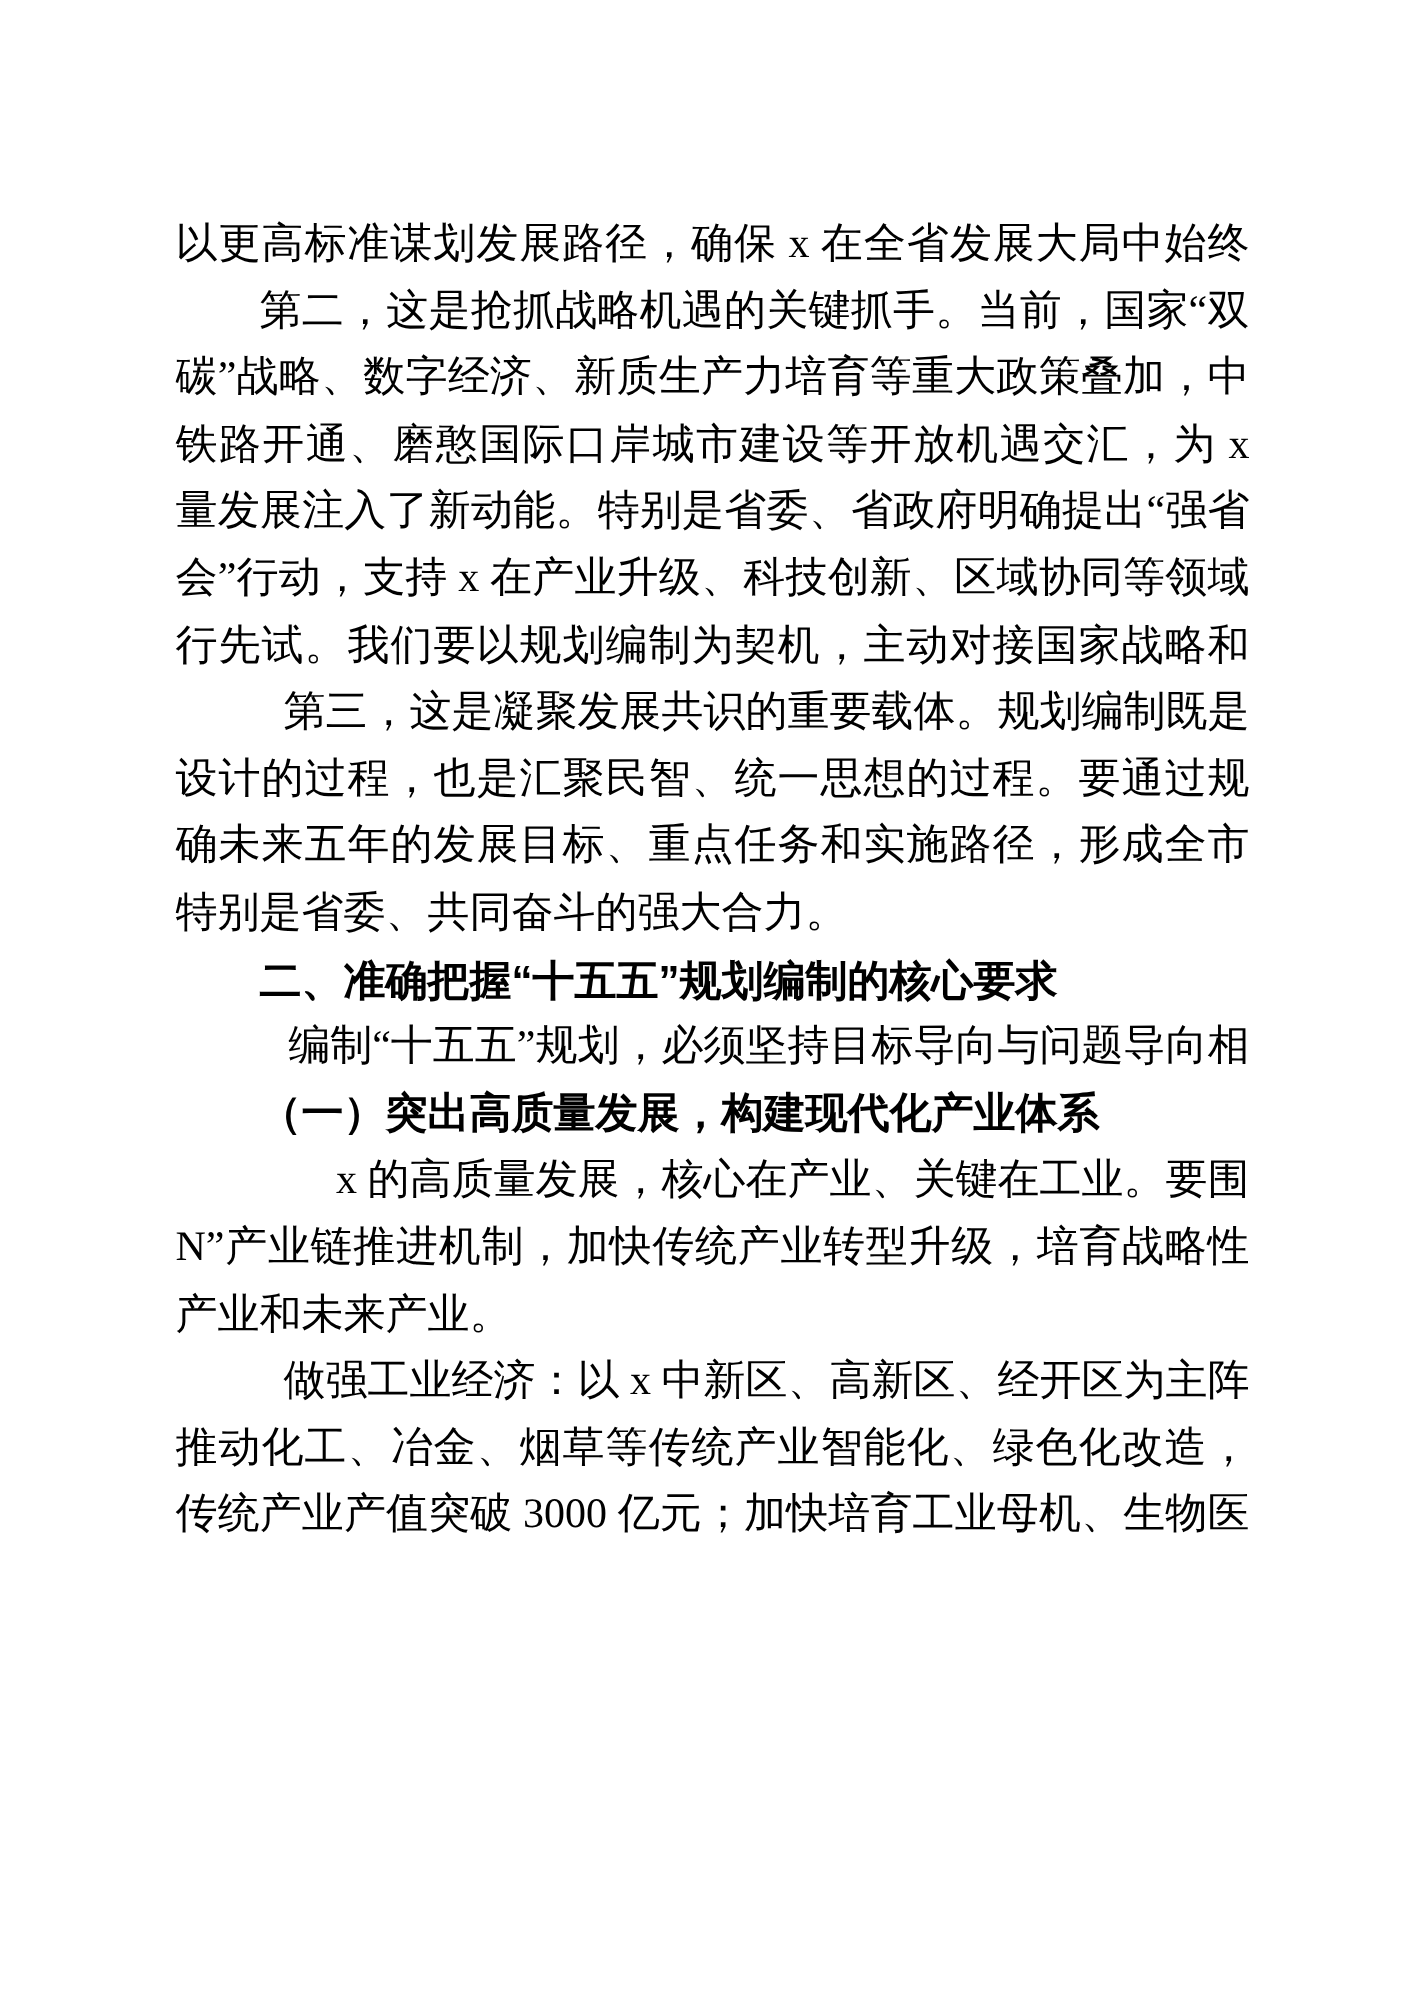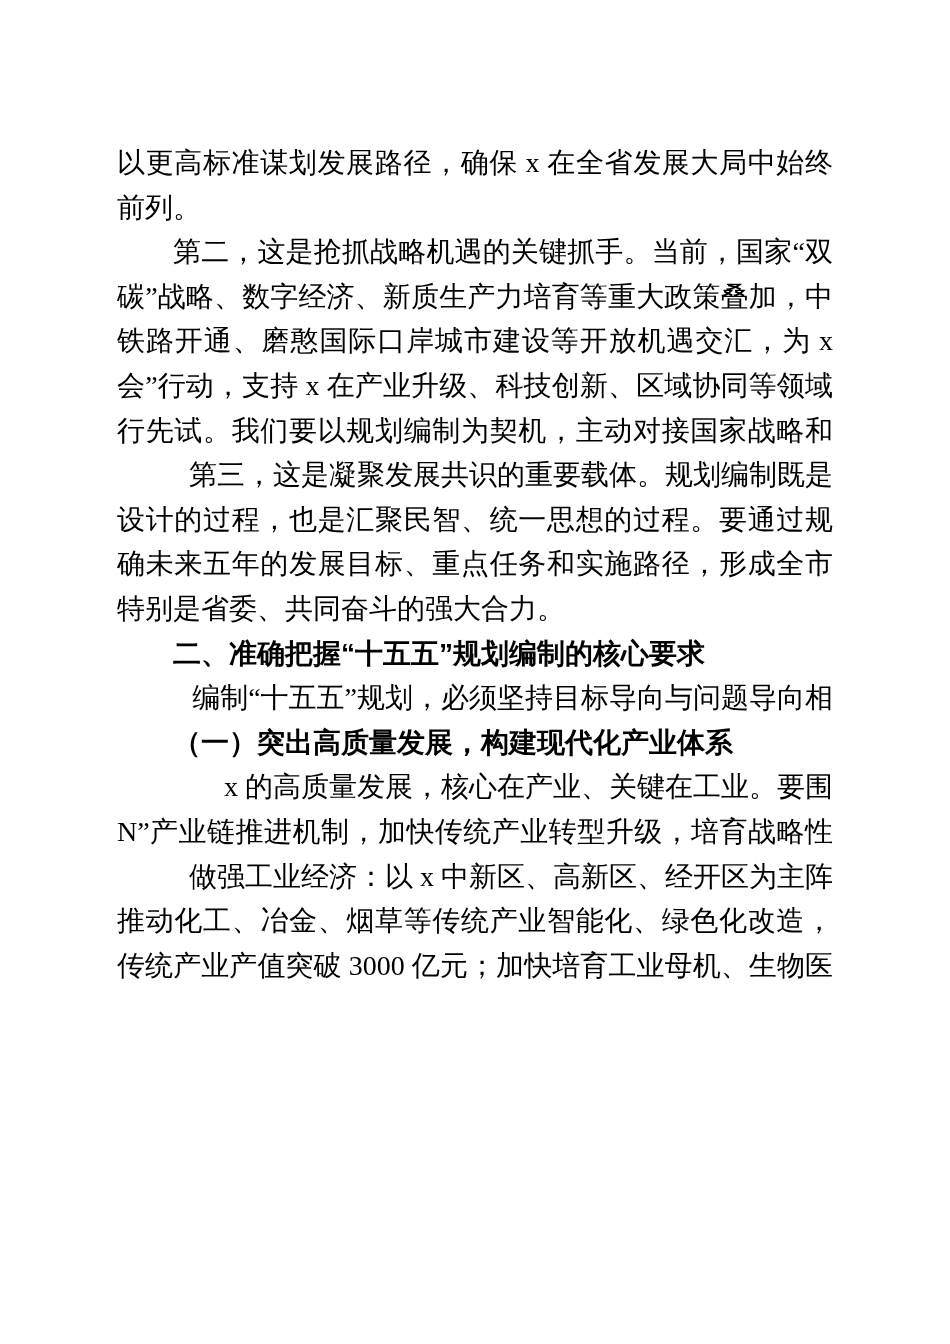--- a/index.html
+++ b/index.html
@@ -53,32 +53,33 @@
     font-family: Liberation Serif, serif;
     font-weight: 700;
   }
 </style>
 </head>
 <body>
 
 <div class="page">
   <div class="text-block">
       <div class="line body align-justify">以更高标准谋划发展路径，确保 x 在全省发展大局中始终走在</div>
-      <div class="line body align-left">前列。</div>
       <div class="line body align-justify indent">第二，这是抢抓战略机遇的关键抓手。当前，国家“双</div>
       <div class="line body align-justify">碳”战略、数字经济、新质生产力培育等重大政策叠加，中老</div>
       <div class="line body align-justify">铁路开通、磨憨国际口岸城市建设等开放机遇交汇，为 x 高质</div>
+      <div class="line body align-justify">量发展注入了新动能。特别是省委、省政府明确提出“强省</div>
       <div class="line body align-justify">会”行动，支持 x 在产业升级、科技创新、区域协同等领域先</div>
       <div class="line body align-justify">行先试。我们要以规划编制为契机，主动对接国家战略和省级</div>
       <div class="line body align-justify indent">第三，这是凝聚发展共识的重要载体。规划编制既是顶层</div>
       <div class="line body align-justify">设计的过程，也是汇聚民智、统一思想的过程。要通过规划明</div>
       <div class="line body align-justify">确未来五年的发展目标、重点任务和实施路径，形成全市上下</div>
       <div class="line body align-left">特别是省委、共同奋斗的强大合力。</div>
       <div class="line heading-sans align-left indent">二、准确把握“十五五”规划编制的核心要求</div>
       <div class="line body align-justify indent">编制“十五五”规划，必须坚持目标导向与问题导向相结</div>
       <div class="line heading-serif align-left indent">（一）突出高质量发展，构建现代化产业体系</div>
       <div class="line body align-justify indent">x 的高质量发展，核心在产业、关键在工业。要围绕“8＋</div>
       <div class="line body align-justify">N”产业链推进机制，加快传统产业转型升级，培育战略性新兴</div>
+      <div class="line body align-left">产业和未来产业。</div>
       <div class="line body align-justify indent">做强工业经济：以 x 中新区、高新区、经开区为主阵地，</div>
       <div class="line body align-justify">推动化工、冶金、烟草等传统产业智能化、绿色化改造，力争</div>
       <div class="line body align-justify">传统产业产值突破 3000 亿元；加快培育工业母机、生物医药、</div>
     </div>
 </div>
 
 </body></html>

